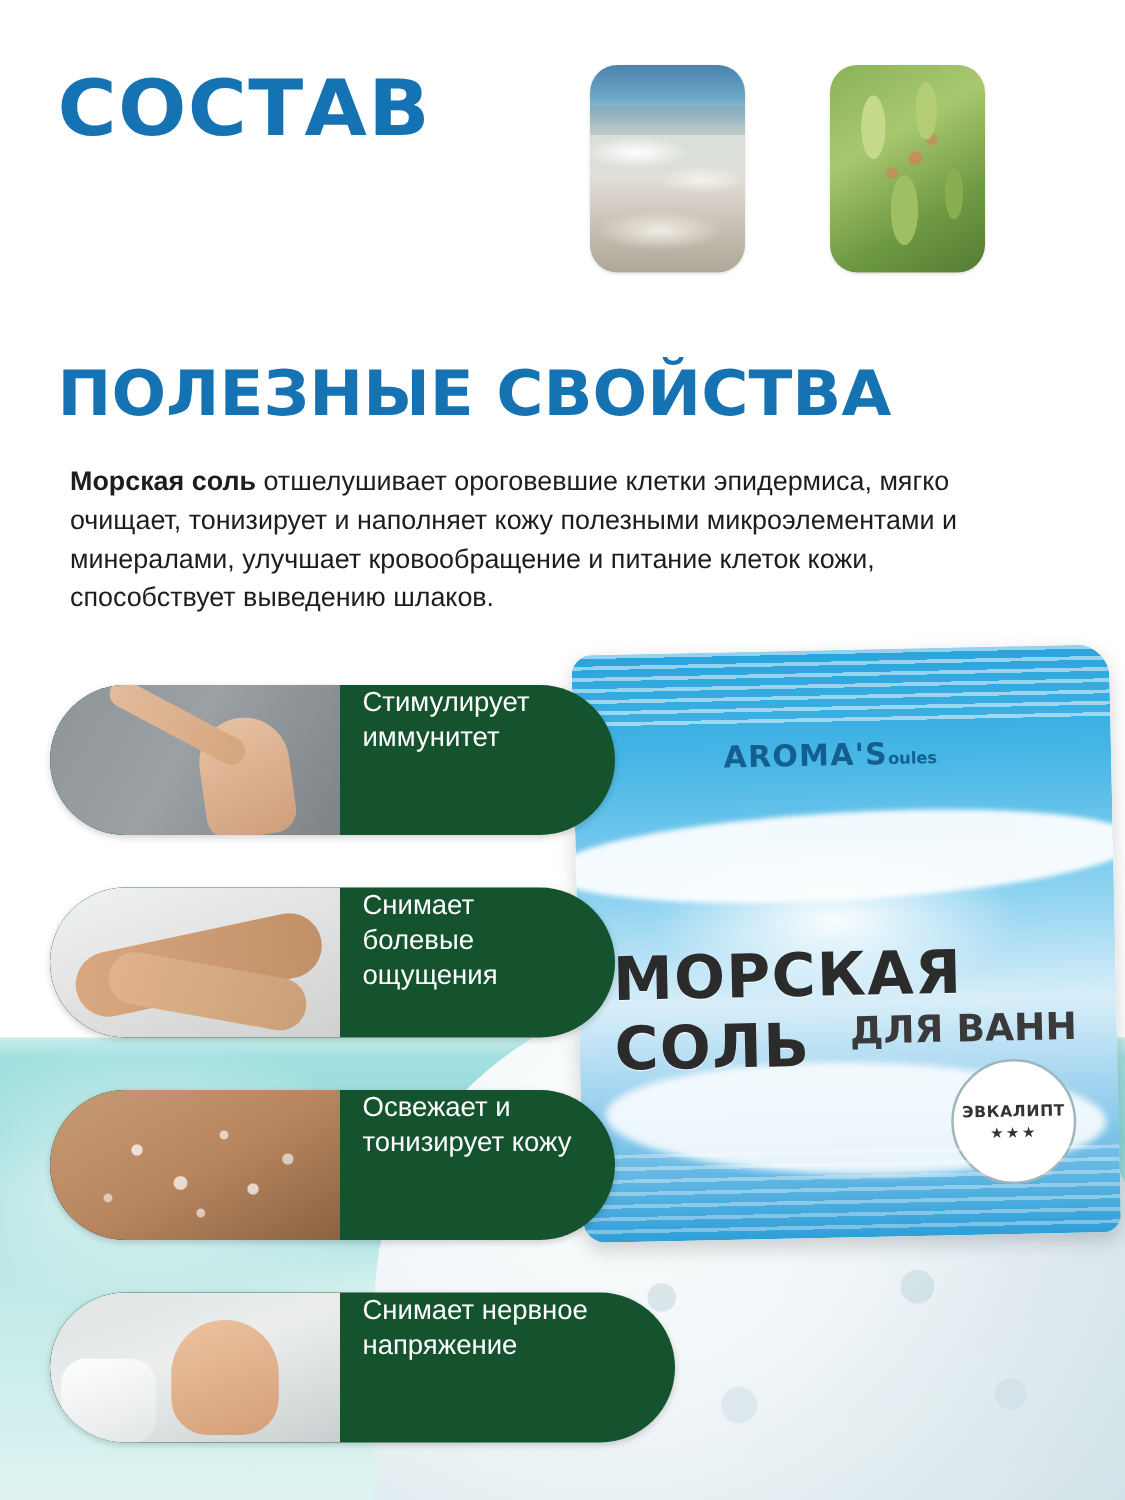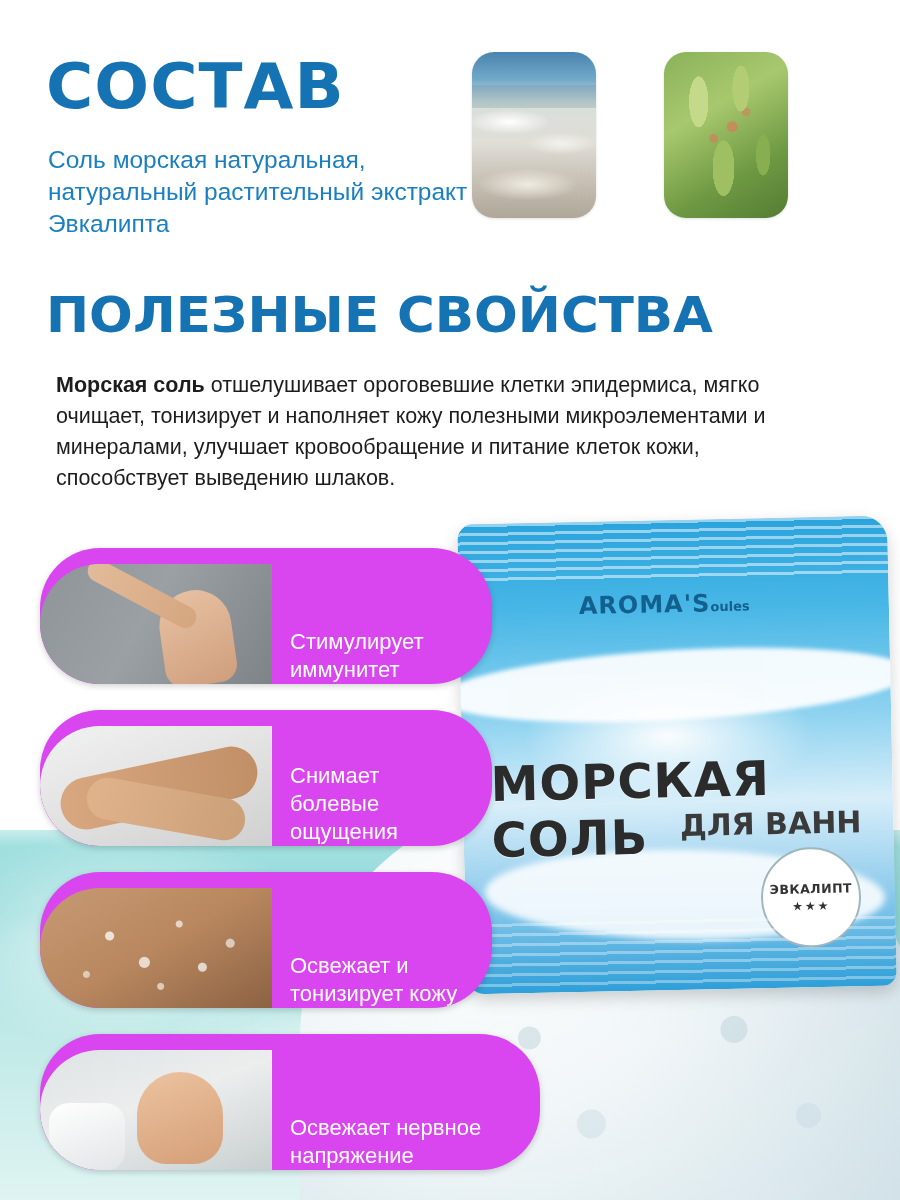--- a/index.html
+++ b/index.html
@@ -187,25 +187,25 @@
     font-family: "Liberation Sans", sans-serif;
   }
   .body-text b {
     font-weight: 700;
   }
 
   
   .pill {
     position: absolute;
     left: 40px;
-    height: 136px;
+    height: 120px;
     border-radius: 60px;
-    background: #d946ef;
+    background: #14532d;
     display: flex;
-    align-items: flex-end;
+    align-items: flex-start;
     box-shadow: 0 2px 6px rgba(0,0,0,0.18);
     overflow: hidden;
   }
   .pill-photo {
     width: 232px;
     height: 120px;
     flex: 0 0 232px;
     border-radius: 60px 0 0 60px;
     position: relative;
     overflow: hidden;
@@ -426,21 +426,20 @@
 
 <div class="page">
 
   <div class="bg-water"></div>
   <div class="white-top"></div>
   <div class="bg-salt"></div>
 
   <div class="content">
 
     <div class="h1">СОСТАВ</div>
-    <div class="subtitle">Соль морская натуральная, натуральный растительный экстракт Эвкалипта</div>
 
     <div class="thumb thumb-salt"></div>
     <div class="thumb thumb-euc"></div>
 
     <div class="h2">ПОЛЕЗНЫЕ СВОЙСТВА</div>
 
     <div class="body-text"><b>Морская соль</b><span> отшелушивает ороговевшие клетки эпидермиса, мягко очищает, тонизирует и наполняет кожу полезными микроэлементами и минералами, улучшает кровообращение и питание клеток кожи, способствует выведению шлаков.</span></div>
 
     <div class="pack">
       <div class="pack-wave"></div>
@@ -464,17 +463,17 @@
       <div class="pill-label">Освежает и тонизирует кожу</div>
     </div>
 
     <div class="pill" id="pill2">
       <div class="pill-photo ph-legs"></div>
       <div class="pill-label">Снимает болевые ощущения</div>
     </div>
 
     <div class="pill" id="pill4">
       <div class="pill-photo ph-bath"></div>
-      <div class="pill-label">Освежает нервное напряжение</div>
+      <div class="pill-label">Снимает нервное напряжение</div>
     </div>
 
   </div>
 </div>
 
 </body></html>

